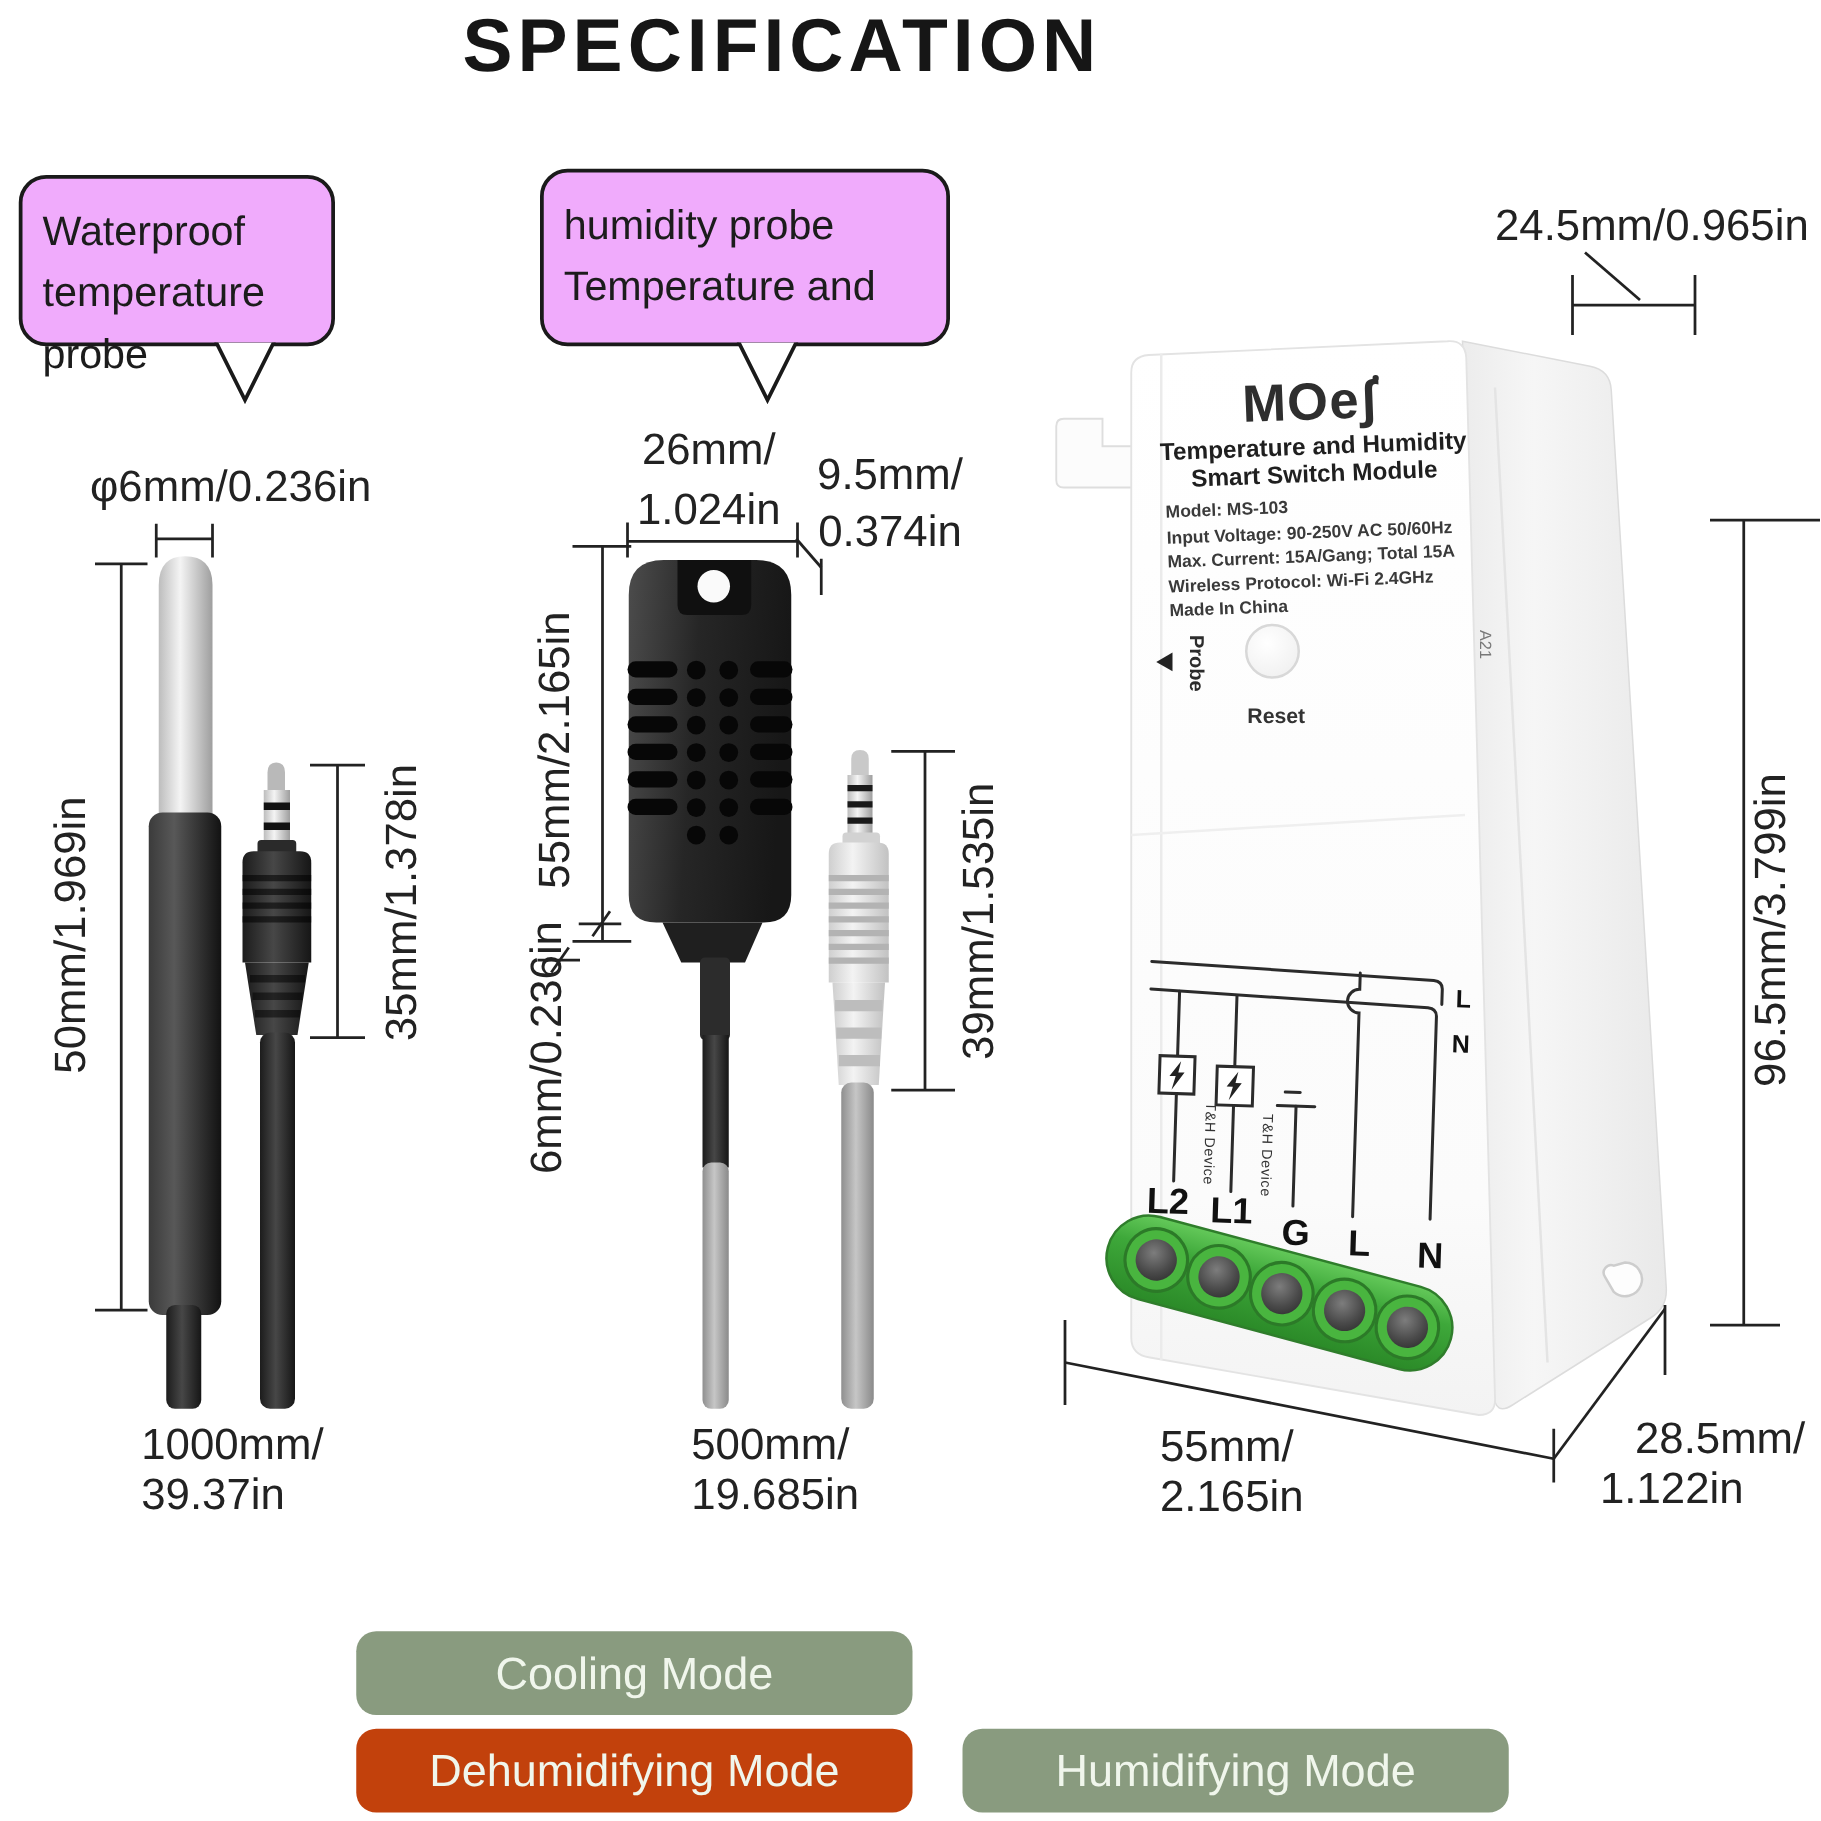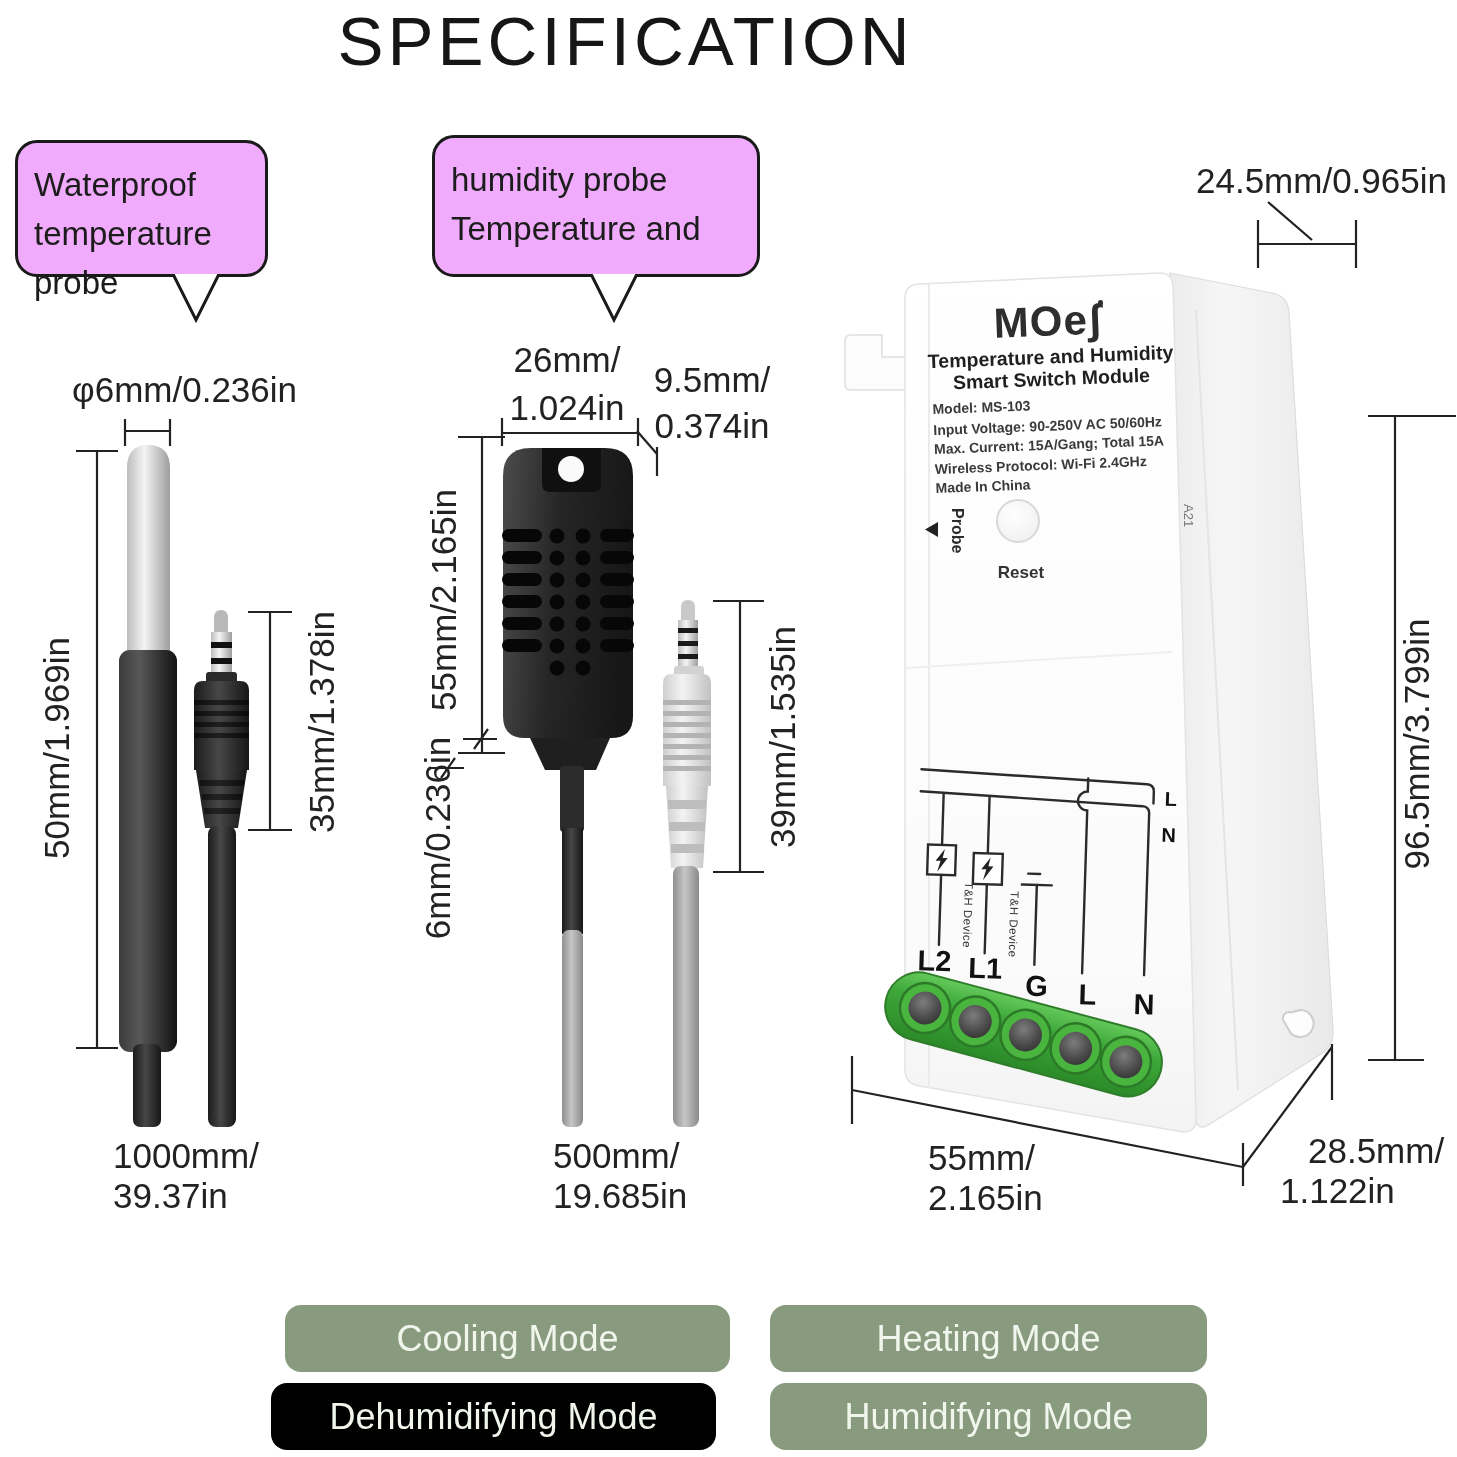--- a/index.html
+++ b/index.html
@@ -3,21 +3,21 @@
 <meta charset="utf-8">
 <style>
   html,body{margin:0;padding:0;background:#ffffff;}
   #stage{
     position:relative;width:1457px;height:1457px;background:#ffffff;overflow:hidden;
     font-family:"Liberation Sans", sans-serif;color:#1a1a1a;
   }
   .abs{position:absolute;}
   #title{
     left:0;top:2px;width:1251px;text-align:center;
-    font-size:69px;font-weight:400;letter-spacing:4px;color:#161616;
+    font-size:60px;font-weight:700;letter-spacing:4px;color:#161616;
   }
   .bubble{
     border:3px solid #1a1a1a;border-radius:22px;background:#f0abfc;z-index:2;
     font-size:33px;line-height:49px;color:#1c1c1c;padding:17px 14px 14px 16px;box-sizing:border-box;
   }
   .tail{z-index:3;}
   .dimtext{font-size:35px;color:#222;letter-spacing:0px;white-space:nowrap;z-index:2;}
   .rotlabel{
     width:340px;height:42px;line-height:42px;text-align:center;
     transform:rotate(-90deg);transform-origin:center center;
@@ -387,17 +387,16 @@
   <div class="abs dimtext" style="left:553px;top:1176px;">19.685in</div>
 
   <div class="abs dimtext" style="left:1196px;top:161px;">24.5mm/0.965in</div>
   <div class="abs dimtext rotlabel" style="left:1247px;top:723px;">96.5mm/3.799in</div>
   <div class="abs dimtext" style="left:928px;top:1138px;">55mm/</div>
   <div class="abs dimtext" style="left:928px;top:1178px;">2.165in</div>
   <div class="abs dimtext" style="left:1308px;top:1131px;">28.5mm/</div>
   <div class="abs dimtext" style="left:1280px;top:1171px;">1.122in</div>
 
   <div class="abs modebtn" style="left: 285px; top: 1305px; width: 445px; height: 67px; background: rgb(137, 155, 127); color: rgb(240, 246, 236);">Cooling Mode</div>
-  <div class="abs modebtn" style="left: 770px; top: 1305px; width: 437px; height: 67px; background: rgb(137, 155, 127); color: rgb(240, 246, 236);">Heating Mode</div>
-  <div class="abs modebtn" style="left: 271px; top: 1383px; width: 445px; height: 67px; background: #000000; color: rgb(240, 246, 236);">Dehumidifying Mode</div>
+  <div class="abs modebtn" style="left: 285px; top: 1383px; width: 445px; height: 67px; background: #c2410c; color: rgb(240, 246, 236);">Dehumidifying Mode</div>
   <div class="abs modebtn" style="left: 770px; top: 1383px; width: 437px; height: 67px; background: rgb(137, 155, 127); color: rgb(240, 246, 236);">Humidifying Mode</div>
 
 </div>
 
 </body></html>

